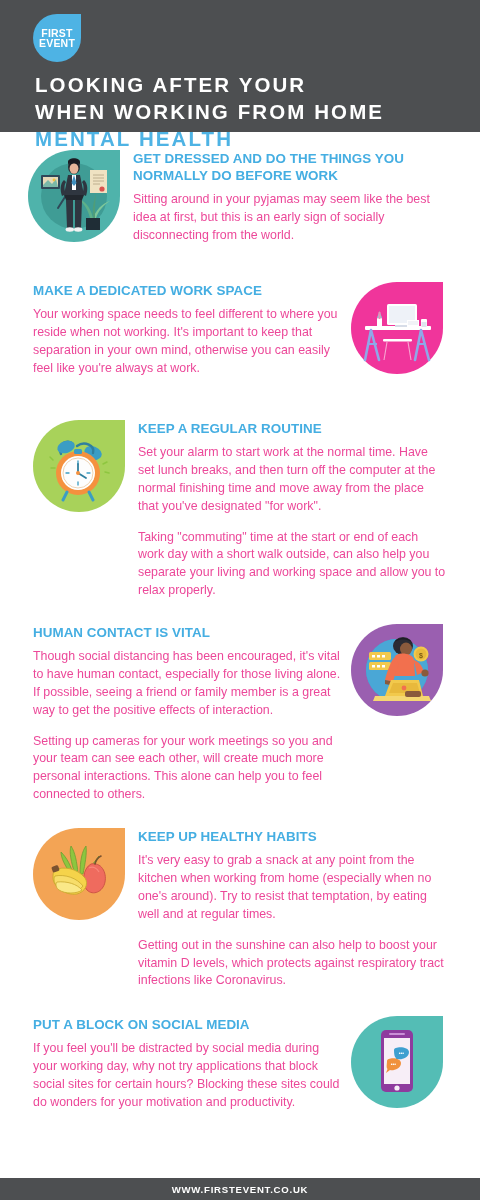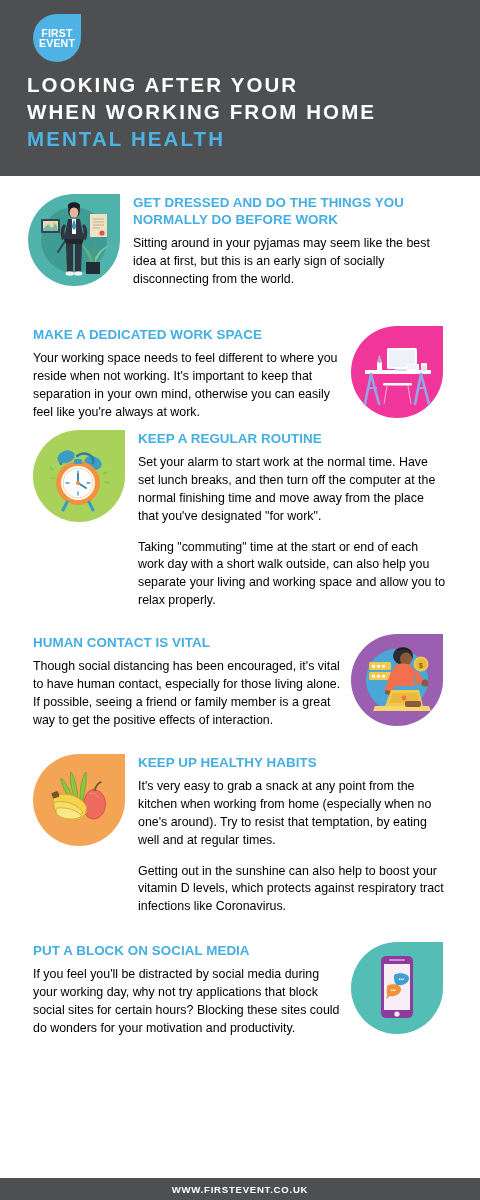--- a/index.html
+++ b/index.html
@@ -14,21 +14,21 @@
     width: 480px;
     height: 1200px;
     background: #ffffff;
     overflow: hidden;
   }
 
   
   .header {
     position: relative;
     width: 480px;
-    height: 176px;
+    height: 132px;
     background: #4d4f51;
     padding: 14px 0 0 12px;
   }
   .logo-wrap {
     position: absolute;
     left: 33px;
     top: 14px;
     width: 48px;
     height: 48px;
   }
@@ -45,21 +45,21 @@
   }
   .logo-line {
     color: #ffffff;
     font-size: 10.5px;
     font-weight: bold;
     letter-spacing: 0.2px;
     font-family: "Liberation Sans", sans-serif;
   }
   .title-block {
     position: absolute;
-    left: 27px;
+    left: 35px;
     top: 71px;
     width: 420px;
   }
   .title-line {
     color: #ffffff;
     font-size: 20.5px;
     font-weight: bold;
     letter-spacing: 2.1px;
     line-height: 1.32;
     white-space: nowrap;
@@ -98,21 +98,21 @@
 
   .s-head {
     color: #45aee2;
     font-size: 13.4px;
     font-weight: bold;
     letter-spacing: 0.05px;
     line-height: 1.28;
     margin-bottom: 7px;
   }
   .s-body {
-    color: #000000;
+    color: #ec4899;
     font-size: 12.4px;
     line-height: 1.44;
   }
   .s-body + .s-body { margin-top: 13px; }
 
   
   .ill { position: absolute; left: 0; top: 0; width: 92px; height: 92px; }
 
   
   .footer {
@@ -226,21 +226,21 @@
           <rect x="70.5" y="40" width="5" height="5" fill="#dfe6f0"></rect>
         </svg>
       </div>
       <div class="txt">
         <div class="s-head">MAKE A DEDICATED WORK SPACE</div>
         <div class="s-body">Your working space needs to feel different to where you reside when not working. It's important to keep that separation in your own mind, otherwise you can easily feel like you're always at work.</div>
       </div>
     </div>
   </div>
 
-  <div class="section" style="margin-top:8px;">
+  <div class="section" style="margin-top:42px;">
     <div class="row img-left">
       <div class="art">
         <div class="drop" style="background:#a8d25a;"></div>
         <svg class="ill" viewBox="0 0 92 92">
           <path d="M28 34 C24 24 34 18 40 24" stroke="#2f7f9e" stroke-width="2.4" fill="none" stroke-linecap="round"></path>
           <ellipse cx="33" cy="27" rx="9" ry="6" transform="rotate(-18 33 27)" fill="#3b9dc4"></ellipse>
           <ellipse cx="60" cy="33" rx="9" ry="6.5" transform="rotate(22 60 33)" fill="#3b9dc4"></ellipse>
           <path d="M44 26 C52 20 62 26 60 33" stroke="#2f7f9e" stroke-width="2.4" fill="none" stroke-linecap="round"></path>
           <circle cx="45" cy="53" r="22" fill="#f5913e"></circle>
           <circle cx="45" cy="53" r="17" fill="#ffffff"></circle>
@@ -306,20 +306,21 @@
           <path d="M40 56 L68 56 L72 72 L34 72 Z" fill="#f2c94c"></path>
           <path d="M24 72 L78 72 L80 77 L22 77 Z" fill="#f5d772"></path>
           <path d="M42 59 L66 59 L69 69 L38 69 Z" fill="#e8b93c"></path>
           <circle cx="53" cy="64" r="2.4" fill="#f2704e"></circle>
           <rect x="54" y="67" width="16" height="6" rx="2" fill="#8a5a3c"></rect>
         </svg>
       </div>
       <div class="txt">
         <div class="s-head">HUMAN CONTACT IS VITAL</div>
         <div class="s-body">Though social distancing has been encouraged, it's vital to have human contact, especially for those living alone. If possible, seeing a friend or family member is a great way to get the positive effects of interaction.</div>
+        <div class="s-body">Setting up cameras for your work meetings so you and your team can see each other, will create much more personal interactions. This alone can help you to feel connected to others.</div>
       </div>
     </div>
   </div>
 
   <div class="section" style="margin-top:24px;">
     <div class="row img-left">
       <div class="art">
         <div class="drop" style="background:#f3a455;"></div>
         <svg class="ill" viewBox="0 0 92 92">
           <g fill="#8cc63f" stroke="#6f9e32" stroke-width="0.8">

